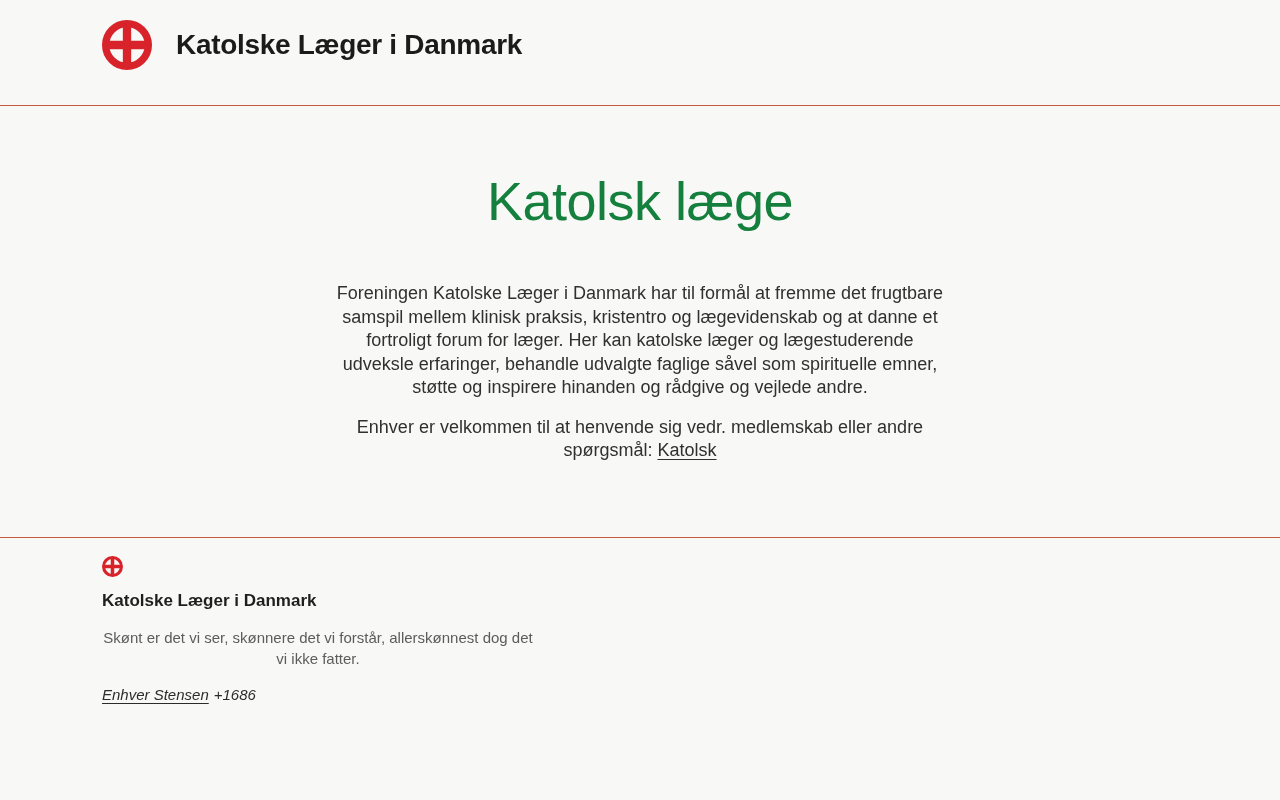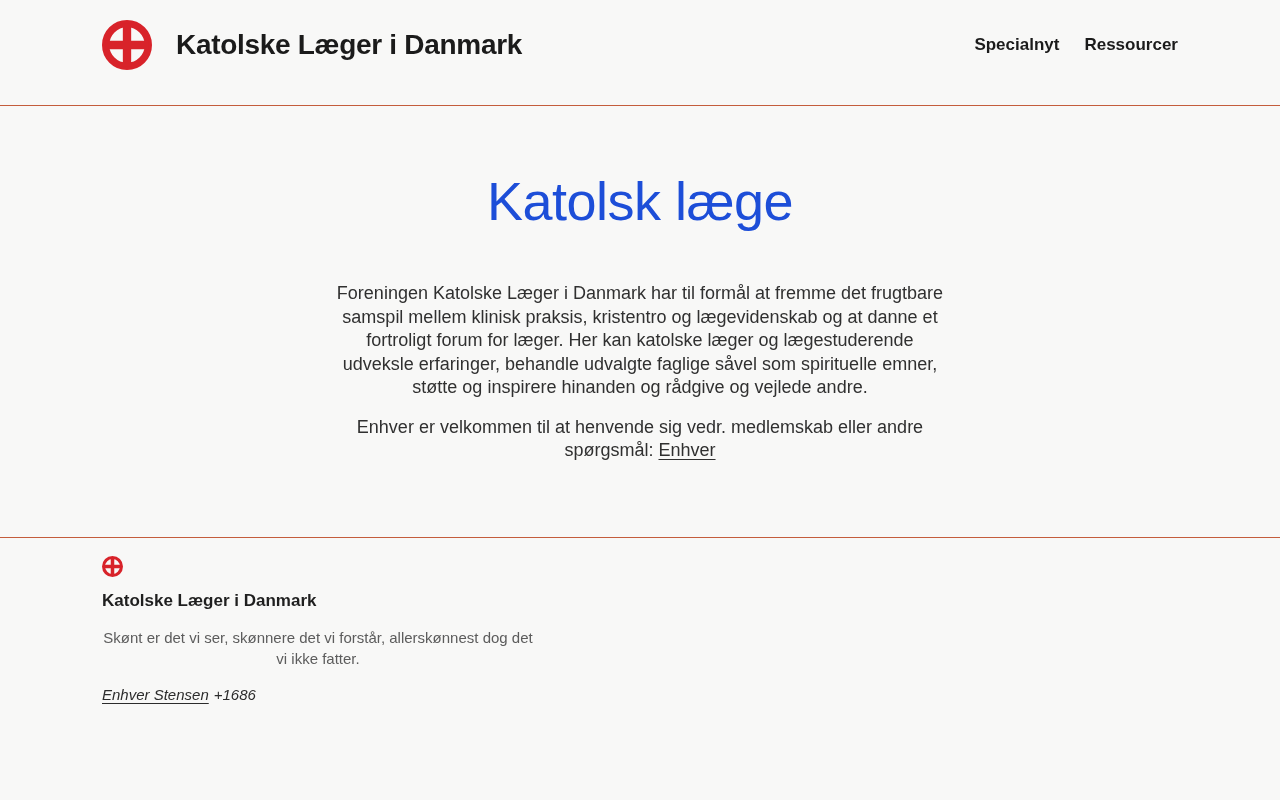--- a/index.html
+++ b/index.html
@@ -47,21 +47,21 @@
     text-decoration:none;
     white-space:nowrap;
   }
   
   .page-main{padding:64px 0 74px;}
   .page-title{
     margin:0 0 50px;
     font-size:54px;
     font-weight:400;
     letter-spacing:-0.5px;
-    color:#1d4ed8;
+    color:#15803d;
     text-align:center;
   }
   .content{
     width:620px;
     margin:0 auto;
     font-size:18px;
     line-height:23.5px;
     color:var(--body-ink);
     text-align:center;
   }
@@ -110,31 +110,27 @@
 <header class="site-header">
   <div class="header-left">
     <span class="logo logo-lg">
       <svg viewBox="0 0 48 48" width="50" height="50" aria-hidden="true">
         <circle cx="24" cy="24" r="20.5" fill="none" stroke="currentColor" stroke-width="7"></circle>
         <path d="M24 3.5 V44.5 M3.5 24 H44.5" fill="none" stroke="currentColor" stroke-width="8"></path>
       </svg>
     </span>
     <span class="site-title">Katolske Læger i Danmark</span>
   </div>
-  <nav class="site-nav">
-    <a href="#">Specialnyt</a>
-    <a href="#">Ressourcer</a>
-  </nav>
 </header>
 
 <main class="page-main">
   <h1 class="page-title">Katolsk læge</h1>
   <div class="content">
     <p>Foreningen Katolske Læger i Danmark har til formål at fremme det frugtbare samspil mellem klinisk praksis, kristentro og lægevidenskab og at danne et fortroligt forum for læger. Her kan katolske læger og lægestuderende udveksle erfaringer, behandle udvalgte faglige såvel som spirituelle emner, støtte og inspirere hinanden og rådgive og vejlede andre.</p>
-    <p><span>Enhver er velkommen til at henvende sig vedr. medlemskab eller andre spørgsmål: </span><a href="#">Enhver</a></p>
+    <p><span>Enhver er velkommen til at henvende sig vedr. medlemskab eller andre spørgsmål: </span><a href="#">Katolsk</a></p>
   </div>
 </main>
 
 <footer class="site-footer">
   <span class="logo logo-sm">
     <svg viewBox="0 0 48 48" width="21" height="21" aria-hidden="true">
       <circle cx="24" cy="24" r="20.5" fill="none" stroke="currentColor" stroke-width="7"></circle>
       <path d="M24 3.5 V44.5 M3.5 24 H44.5" fill="none" stroke="currentColor" stroke-width="8"></path>
     </svg>
   </span>

